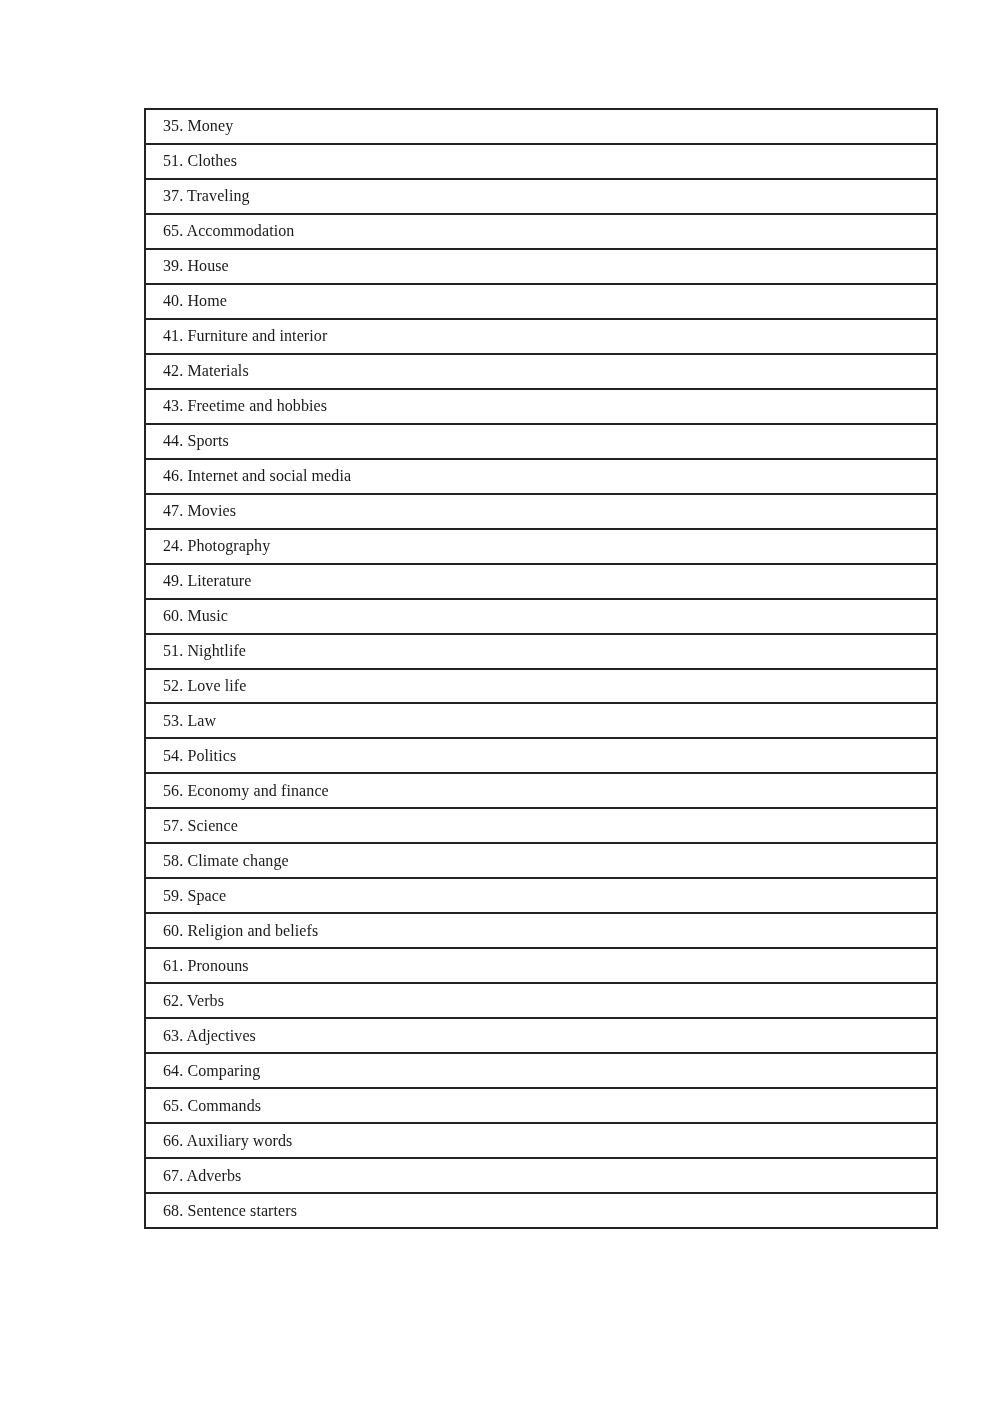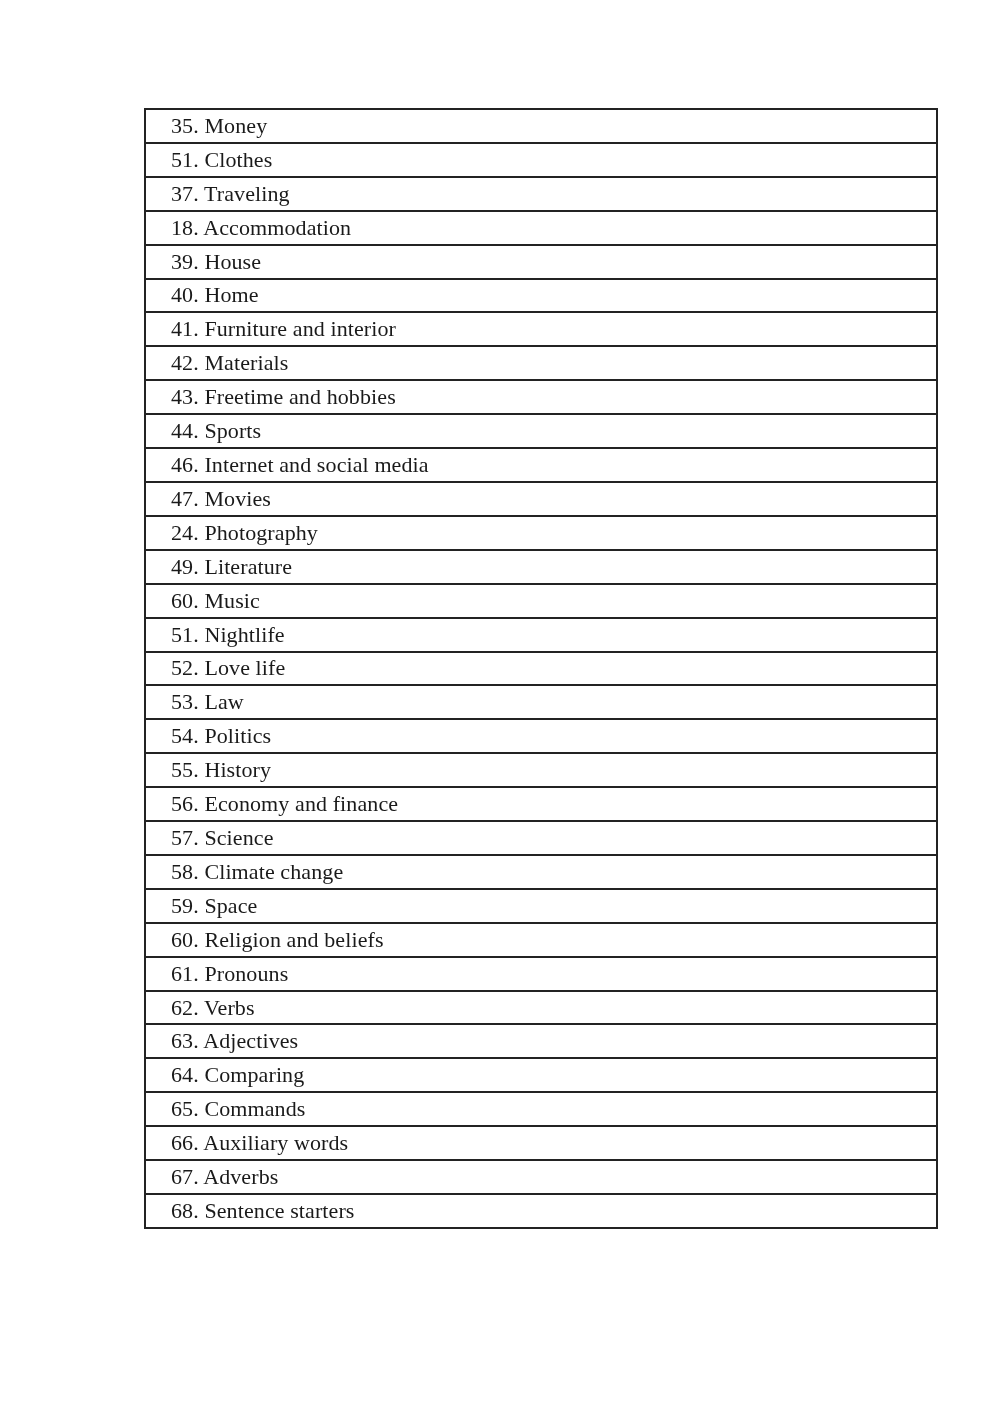--- a/index.html
+++ b/index.html
@@ -33,57 +33,56 @@
     display: flex;
     flex-direction: column;
     background: #ffffff;
   }
   .toc-row {
     flex: 1 1 0;
     box-sizing: border-box;
     border-bottom: 2px solid var(--border-color, #232323);
     display: flex;
     align-items: center;
-    padding-left: 25px;
-    font-size: 22px;
+    padding-left: 17px;
+    font-size: 16px;
     line-height: 1;
     color: var(--text-color, #1a1a1a);
     letter-spacing: 0.1px;
     white-space: nowrap;
     overflow: hidden;
   }
   .toc-row:last-child {
     border-bottom: none;
   }
 </style>
 </head>
 <body style="background: rgb(255, 255, 255);">
 
 <div class="page">
   <div class="toc-table" id="toc-table">
       <div class="toc-row">35. Money</div>
       <div class="toc-row">51. Clothes</div>
       <div class="toc-row">37. Traveling</div>
-      <div class="toc-row">18. Accommodation</div>
+      <div class="toc-row">65. Accommodation</div>
       <div class="toc-row">39. House</div>
       <div class="toc-row">40. Home</div>
       <div class="toc-row">41. Furniture and interior</div>
       <div class="toc-row">42. Materials</div>
       <div class="toc-row">43. Freetime and hobbies</div>
       <div class="toc-row">44. Sports</div>
       <div class="toc-row">46. Internet and social media</div>
       <div class="toc-row">47. Movies</div>
       <div class="toc-row">24. Photography</div>
       <div class="toc-row">49. Literature</div>
       <div class="toc-row">60. Music</div>
       <div class="toc-row">51. Nightlife</div>
       <div class="toc-row">52. Love life</div>
       <div class="toc-row">53. Law</div>
       <div class="toc-row">54. Politics</div>
-      <div class="toc-row">55. History</div>
       <div class="toc-row">56. Economy and finance</div>
       <div class="toc-row">57. Science</div>
       <div class="toc-row">58. Climate change</div>
       <div class="toc-row">59. Space</div>
       <div class="toc-row">60. Religion and beliefs</div>
       <div class="toc-row">61. Pronouns</div>
       <div class="toc-row">62. Verbs</div>
       <div class="toc-row">63. Adjectives</div>
       <div class="toc-row">64. Comparing</div>
       <div class="toc-row">65. Commands</div>

